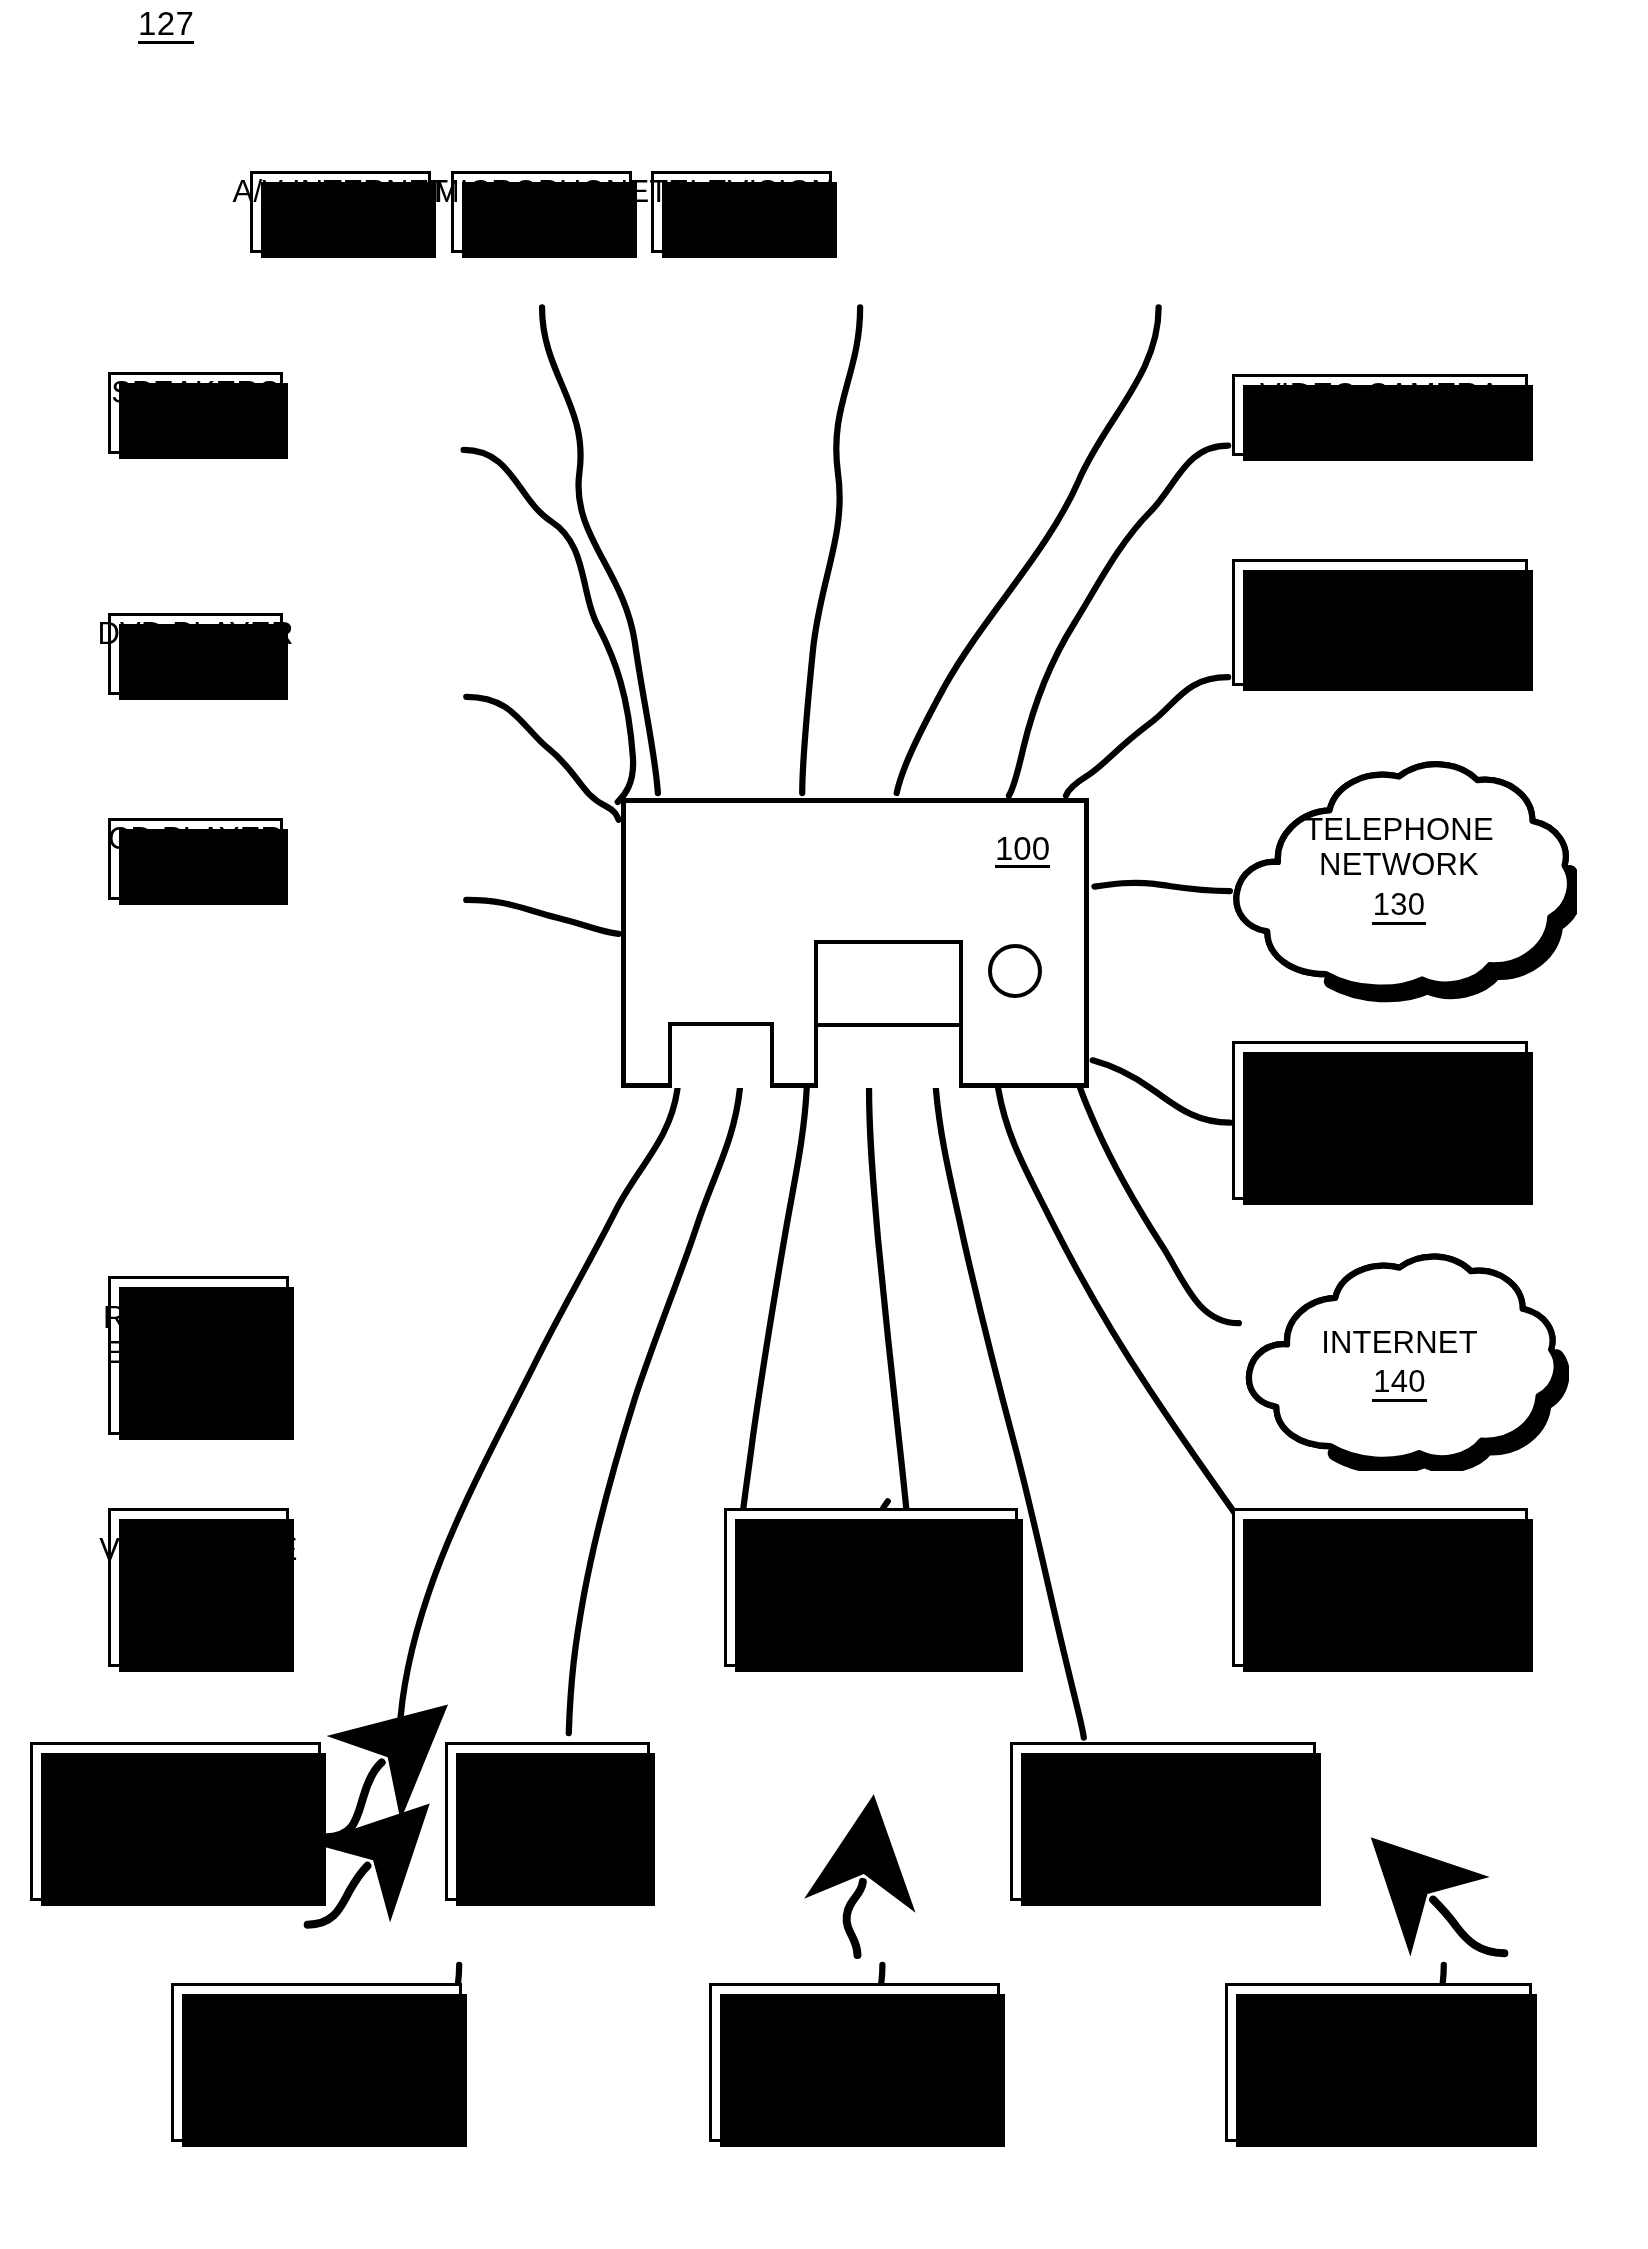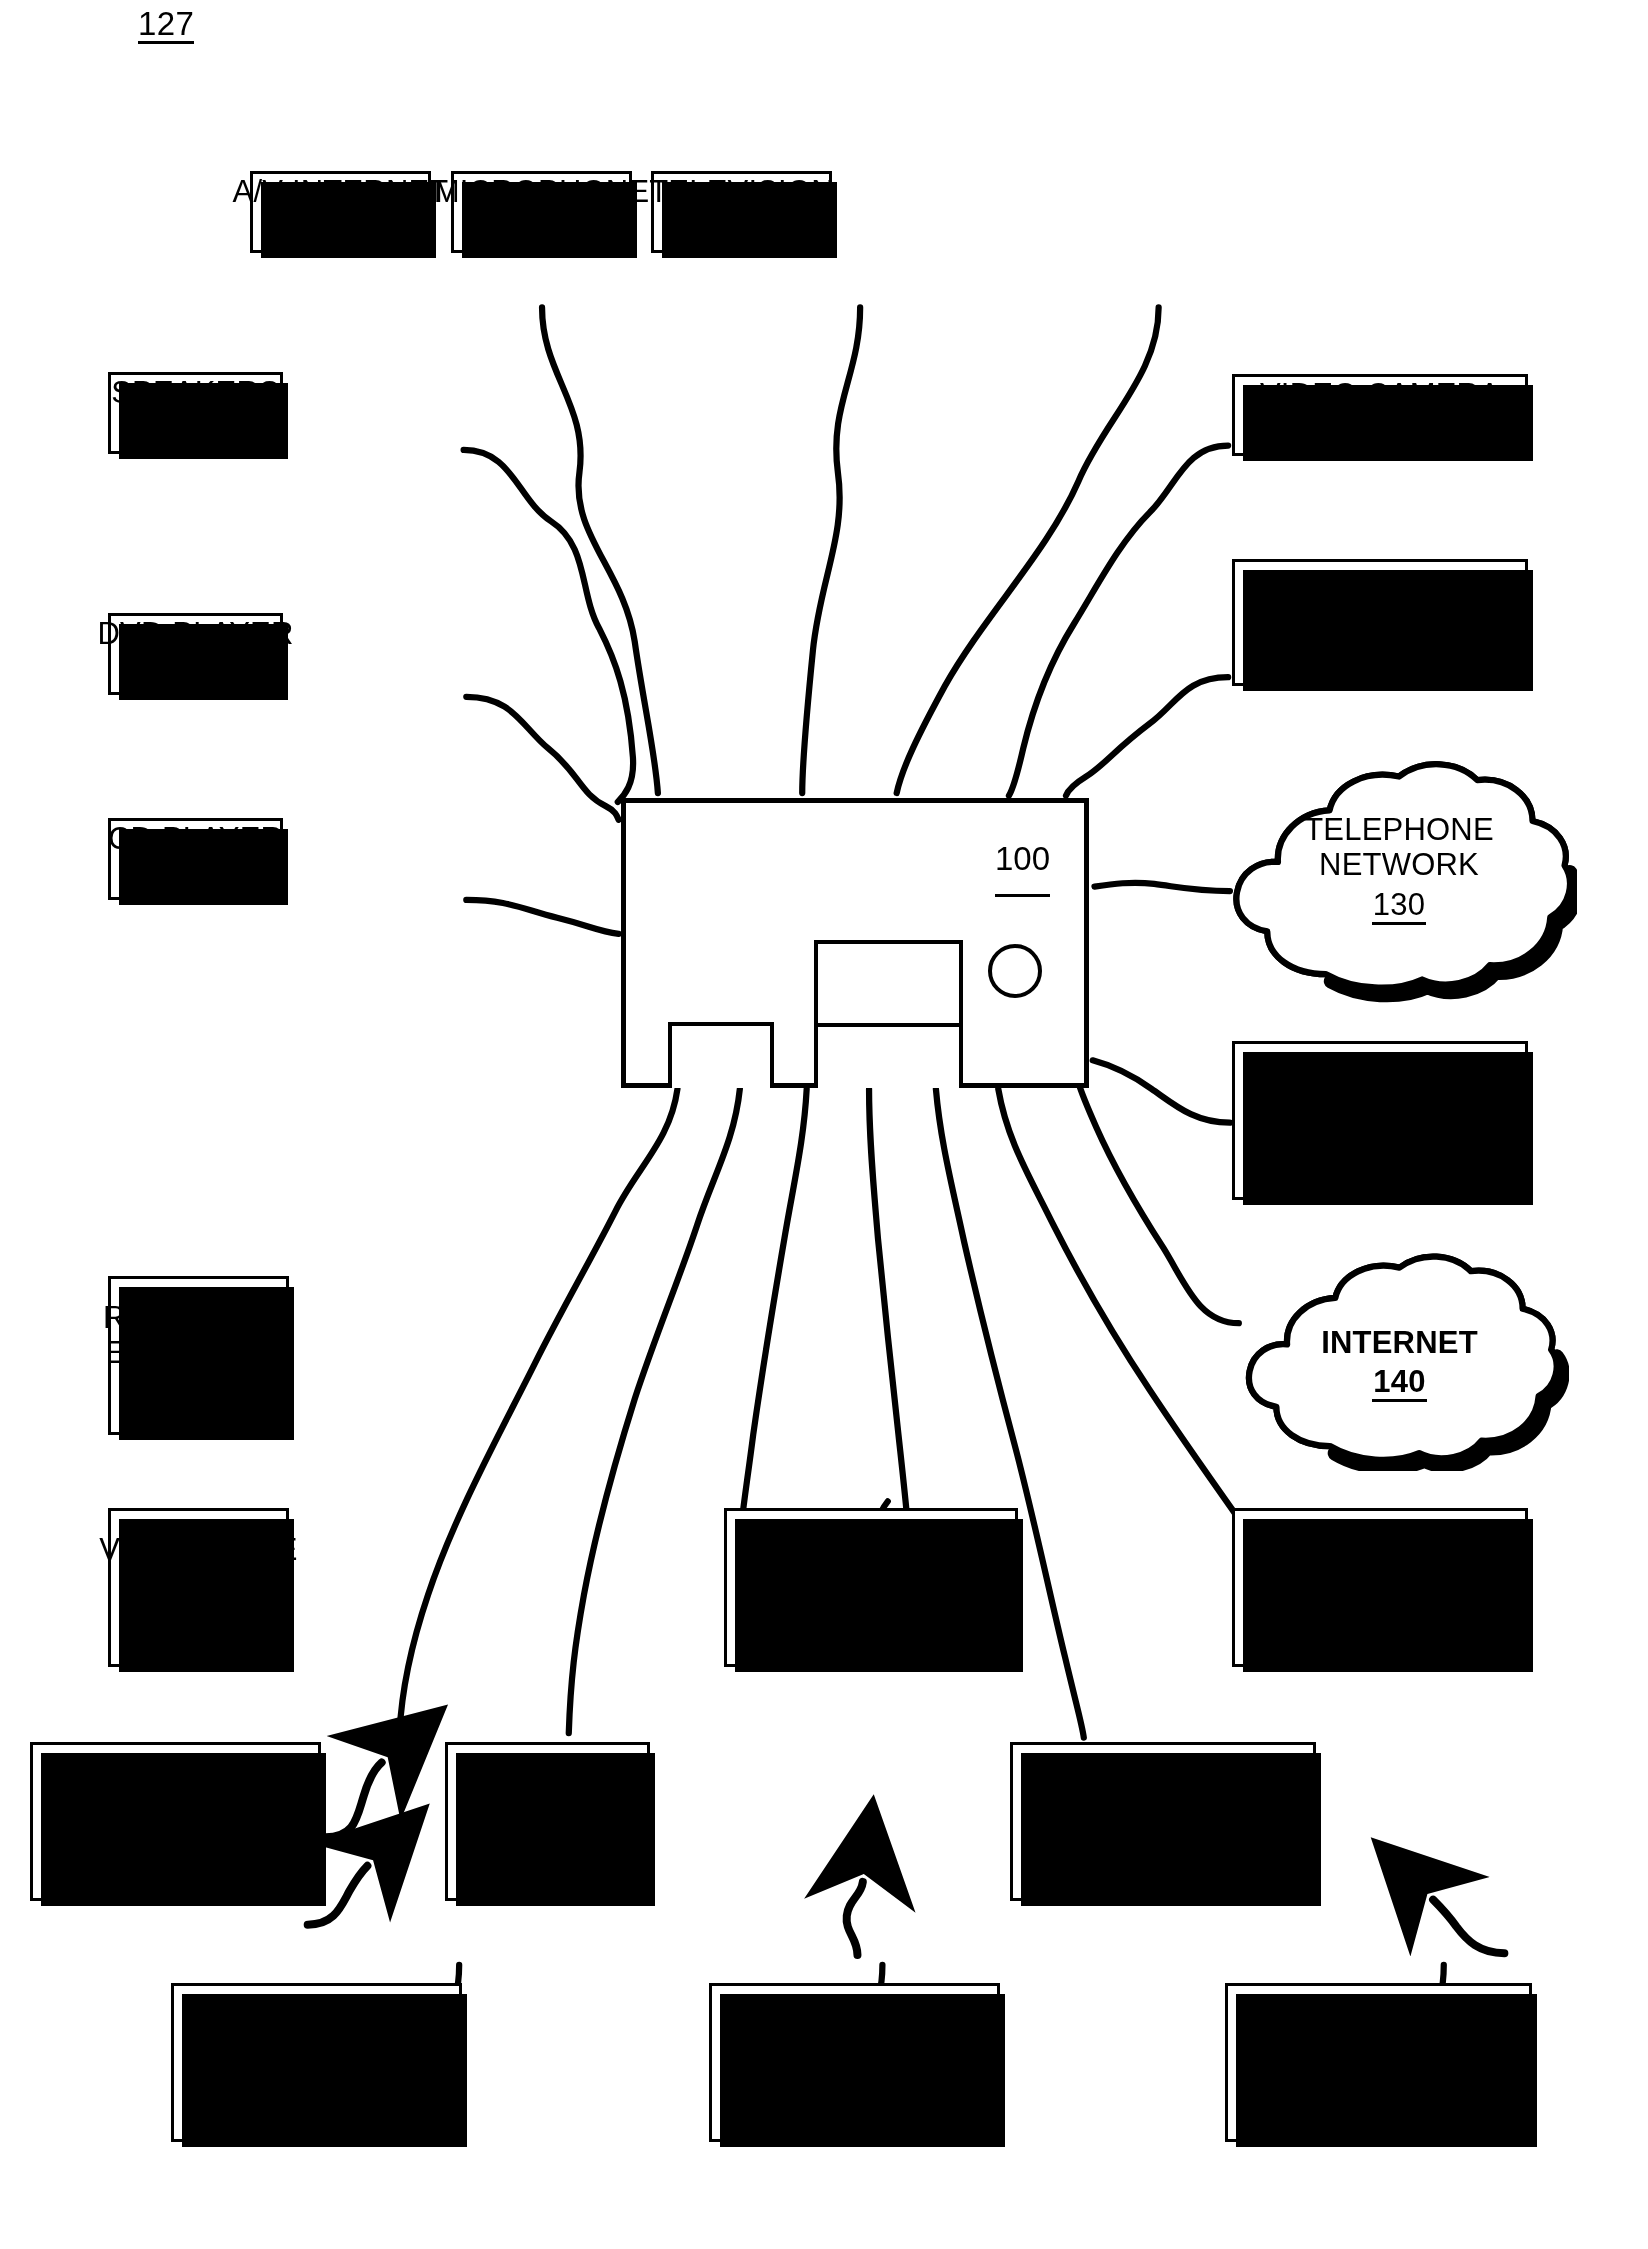--- a/index.html
+++ b/index.html
@@ -18,22 +18,22 @@
   .box::after{content:"";position:absolute;left:8px;top:8px;right:-8px;bottom:-8px;
               background:#000;z-index:-1;}
   .box .ln{display:block;white-space:nowrap;}
   .num{display:inline-block;border-bottom:3.6px solid #000;padding:0 0.9px 0.9px 0.9px;line-height:1.05;}
   .numline{margin-top:1.8px;}
   .inline-gap{display:inline-block;width:12.5px;}
 
   
   #hub{position:absolute;left:621px;top:798px;width:468px;height:290px;
        box-sizing:border-box;background:#fff;border:5.3px solid #000;z-index:4;}
-  #hub .hubnum{position:absolute;right:34px;top:39px;font-size:33px;
-       border-bottom:3.6px solid #000;padding-bottom:19px;line-height:1;}
+  #hub .hubnum{position:absolute;right:34px;top:29px;font-size:33px;
+       border-bottom:3.6px solid #000;padding-bottom:0;line-height:1;}
   #hub .slot{position:absolute;box-sizing:border-box;border:4.5px solid #000;background:#fff;}
   #hub .s1{left:42px;bottom:-4.5px;width:106px;height:66px;border-bottom:none;}
   #hub .s2{left:188px;bottom:-4.5px;width:149px;height:148px;border-bottom:none;}
   #hub .s2div{position:absolute;left:188px;bottom:56px;width:149px;height:4.5px;background:#000;}
   #hub .knob{position:absolute;left:362px;bottom:85px;width:46px;height:46px;
        border:4.5px solid #000;border-radius:50%;background:#fff;}
 
   
   .cloud{position:absolute;z-index:3;}
   .cloud .ctext{position:absolute;left:0;right:0;text-align:center;font-size:31px;
@@ -119,21 +119,21 @@
                C322,26 350,48 350,76 C378,82 392,104 386,126 C398,144 392,172 370,184
                C368,216 338,240 302,238 C286,258 252,266 226,254 C196,268 150,266 118,248 Z" fill="#fff" stroke="#000" stroke-width="7" stroke-linejoin="round"></path>
     </svg>
     <div class="ctext" style="top:59px;">TELEPHONE</div>
     <div class="ctext" style="top:94px;">NETWORK</div>
     <div class="ctext" style="top:134px;">
       <span class="num">130</span>
     </div>
   </div>
 
-  <div class="cloud" style="left:1230px;top:1248px;width:339px;height:223px;font-weight:bold;">
+  <div class="cloud" style="left:1230px;top:1248px;width:339px;height:223px;">
     <svg width="339" height="223" viewBox="0 0 380 250">
       <path d="M112,222 C78,222 52,204 52,178 C30,174 18,158 22,138 C26,118 44,106 64,108
                C62,80 86,58 118,56 C124,30 156,14 190,22 C214,4 250,6 270,26
                C302,22 328,42 328,68 C354,74 366,94 360,114 C372,130 366,156 346,166
                C344,196 316,218 282,216 C268,234 236,242 212,230 C184,242 142,240 112,222 Z" fill="#fff" stroke="#000" stroke-width="7" stroke-linejoin="round"></path>
       <path d="M360,114 C372,130 366,156 346,166 C344,196 316,218 282,216
                C268,234 236,242 212,230 C184,242 142,240 112,222" fill="none" stroke="#000" stroke-width="17" stroke-linecap="round" transform="translate(6,8)"></path>
       <path d="M112,222 C78,222 52,204 52,178 C30,174 18,158 22,138 C26,118 44,106 64,108
                C62,80 86,58 118,56 C124,30 156,14 190,22 C214,4 250,6 270,26
                C302,22 328,42 328,68 C354,74 366,94 360,114 C372,130 366,156 346,166

